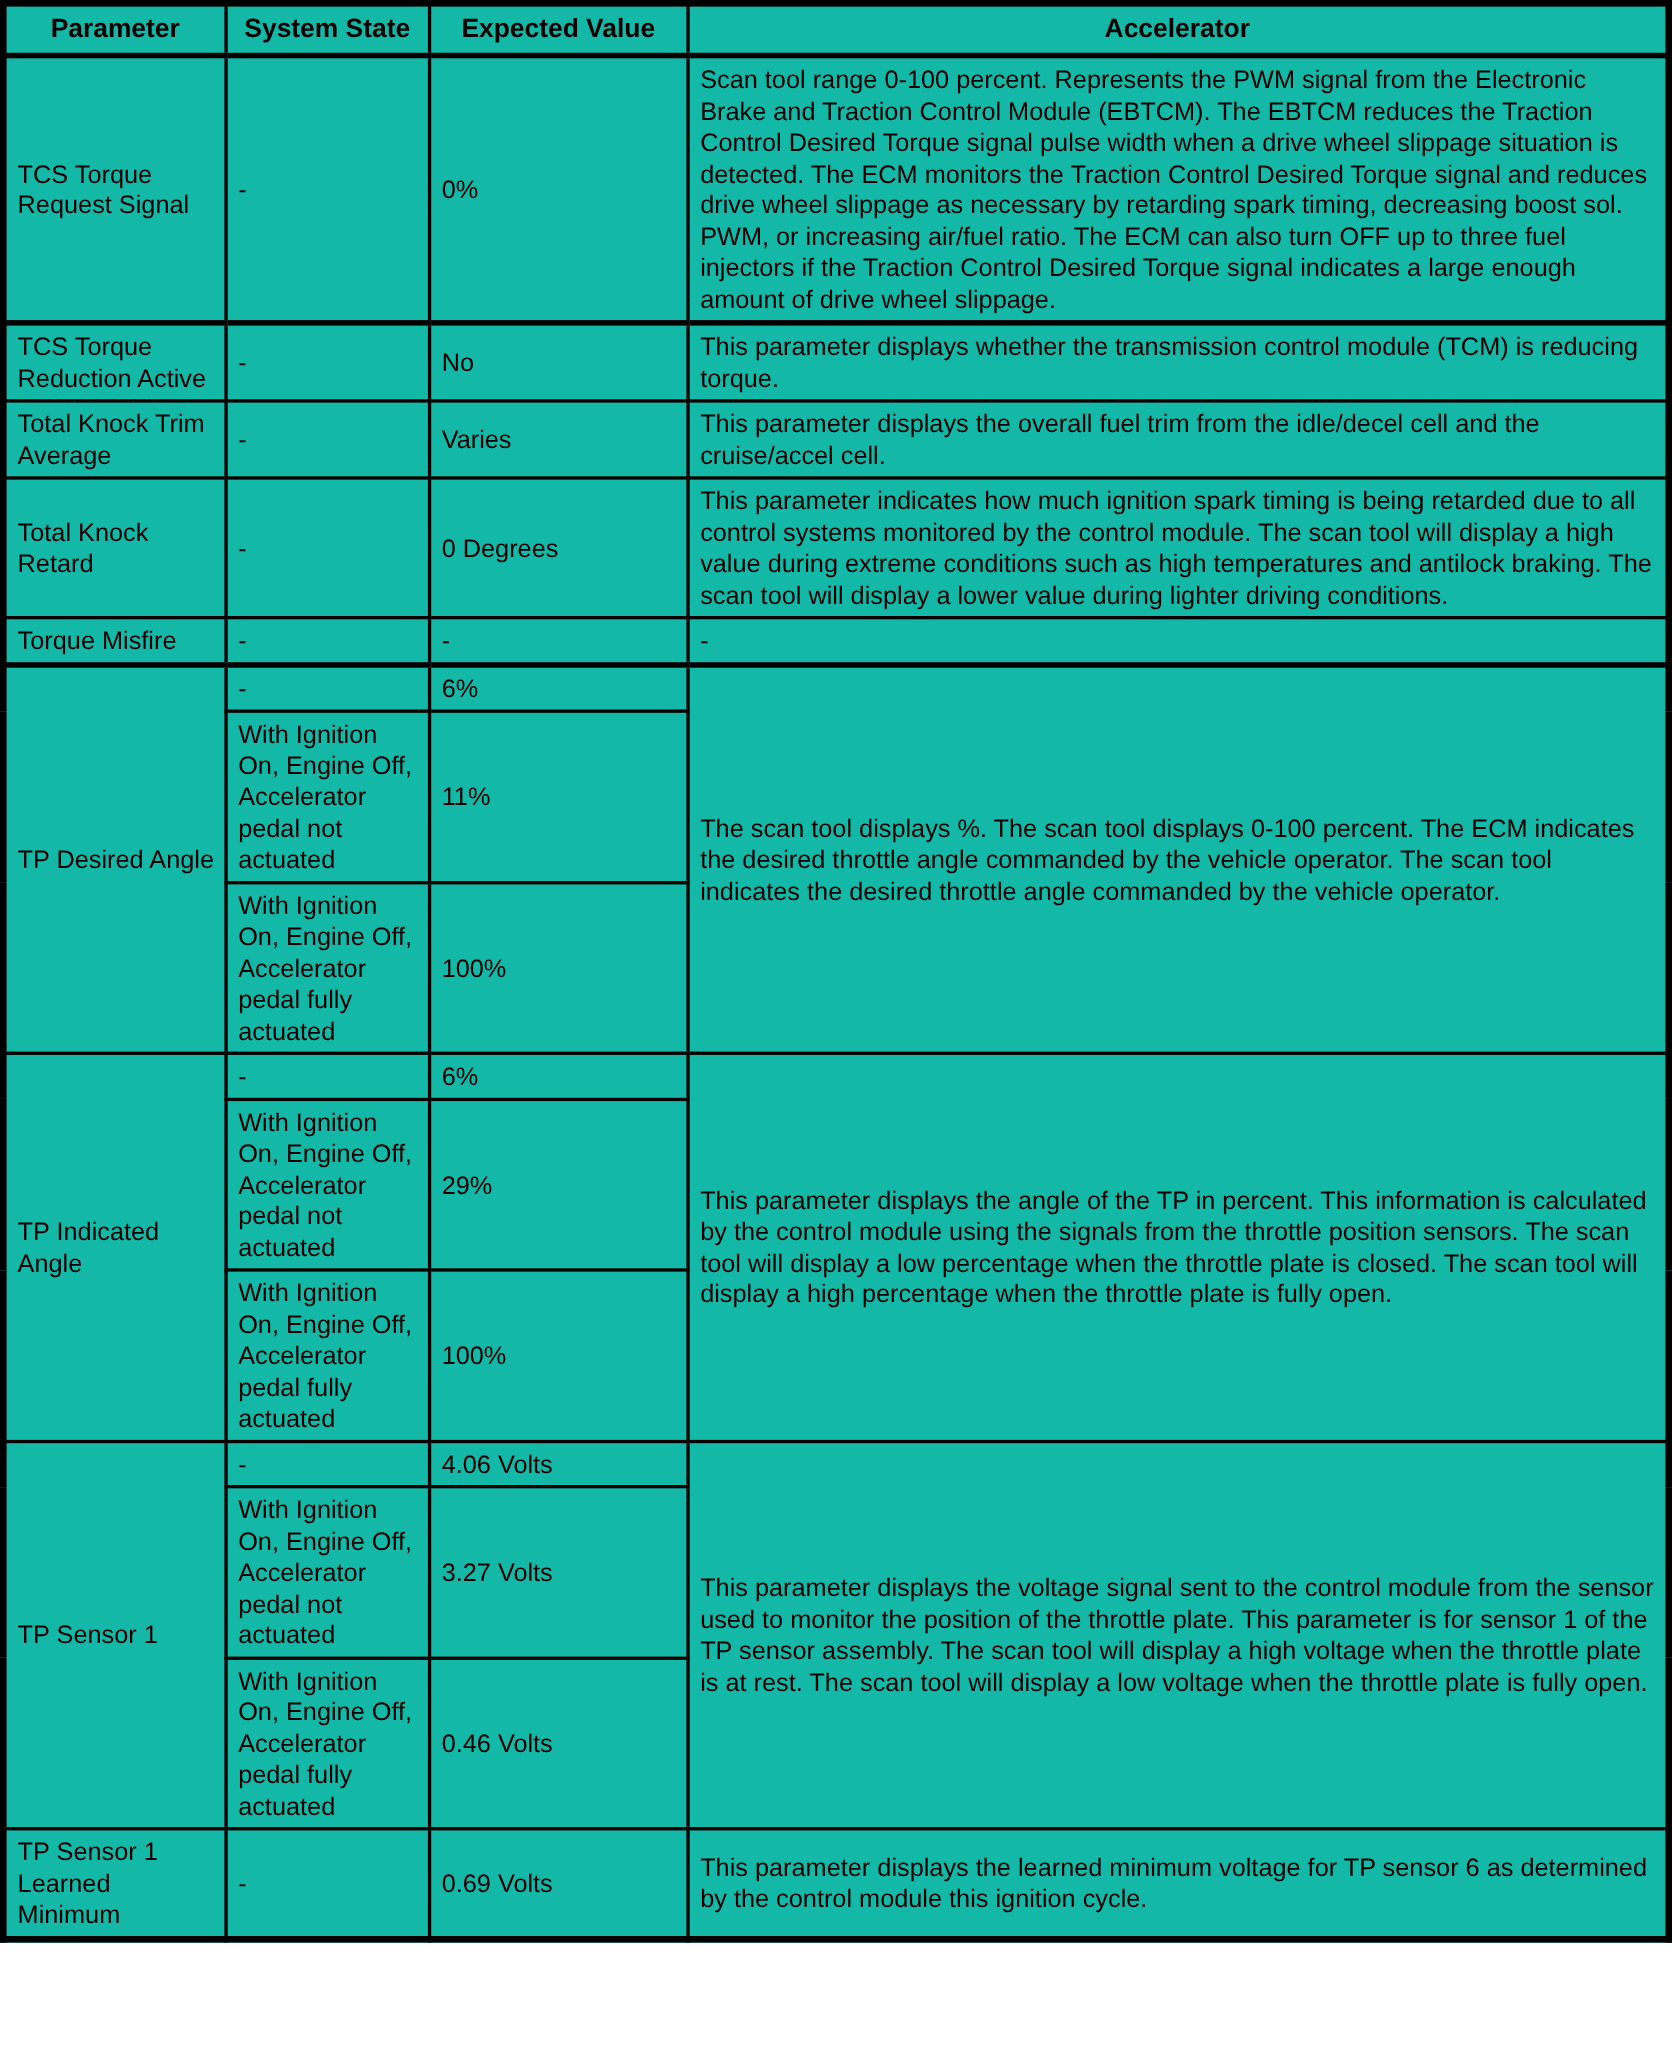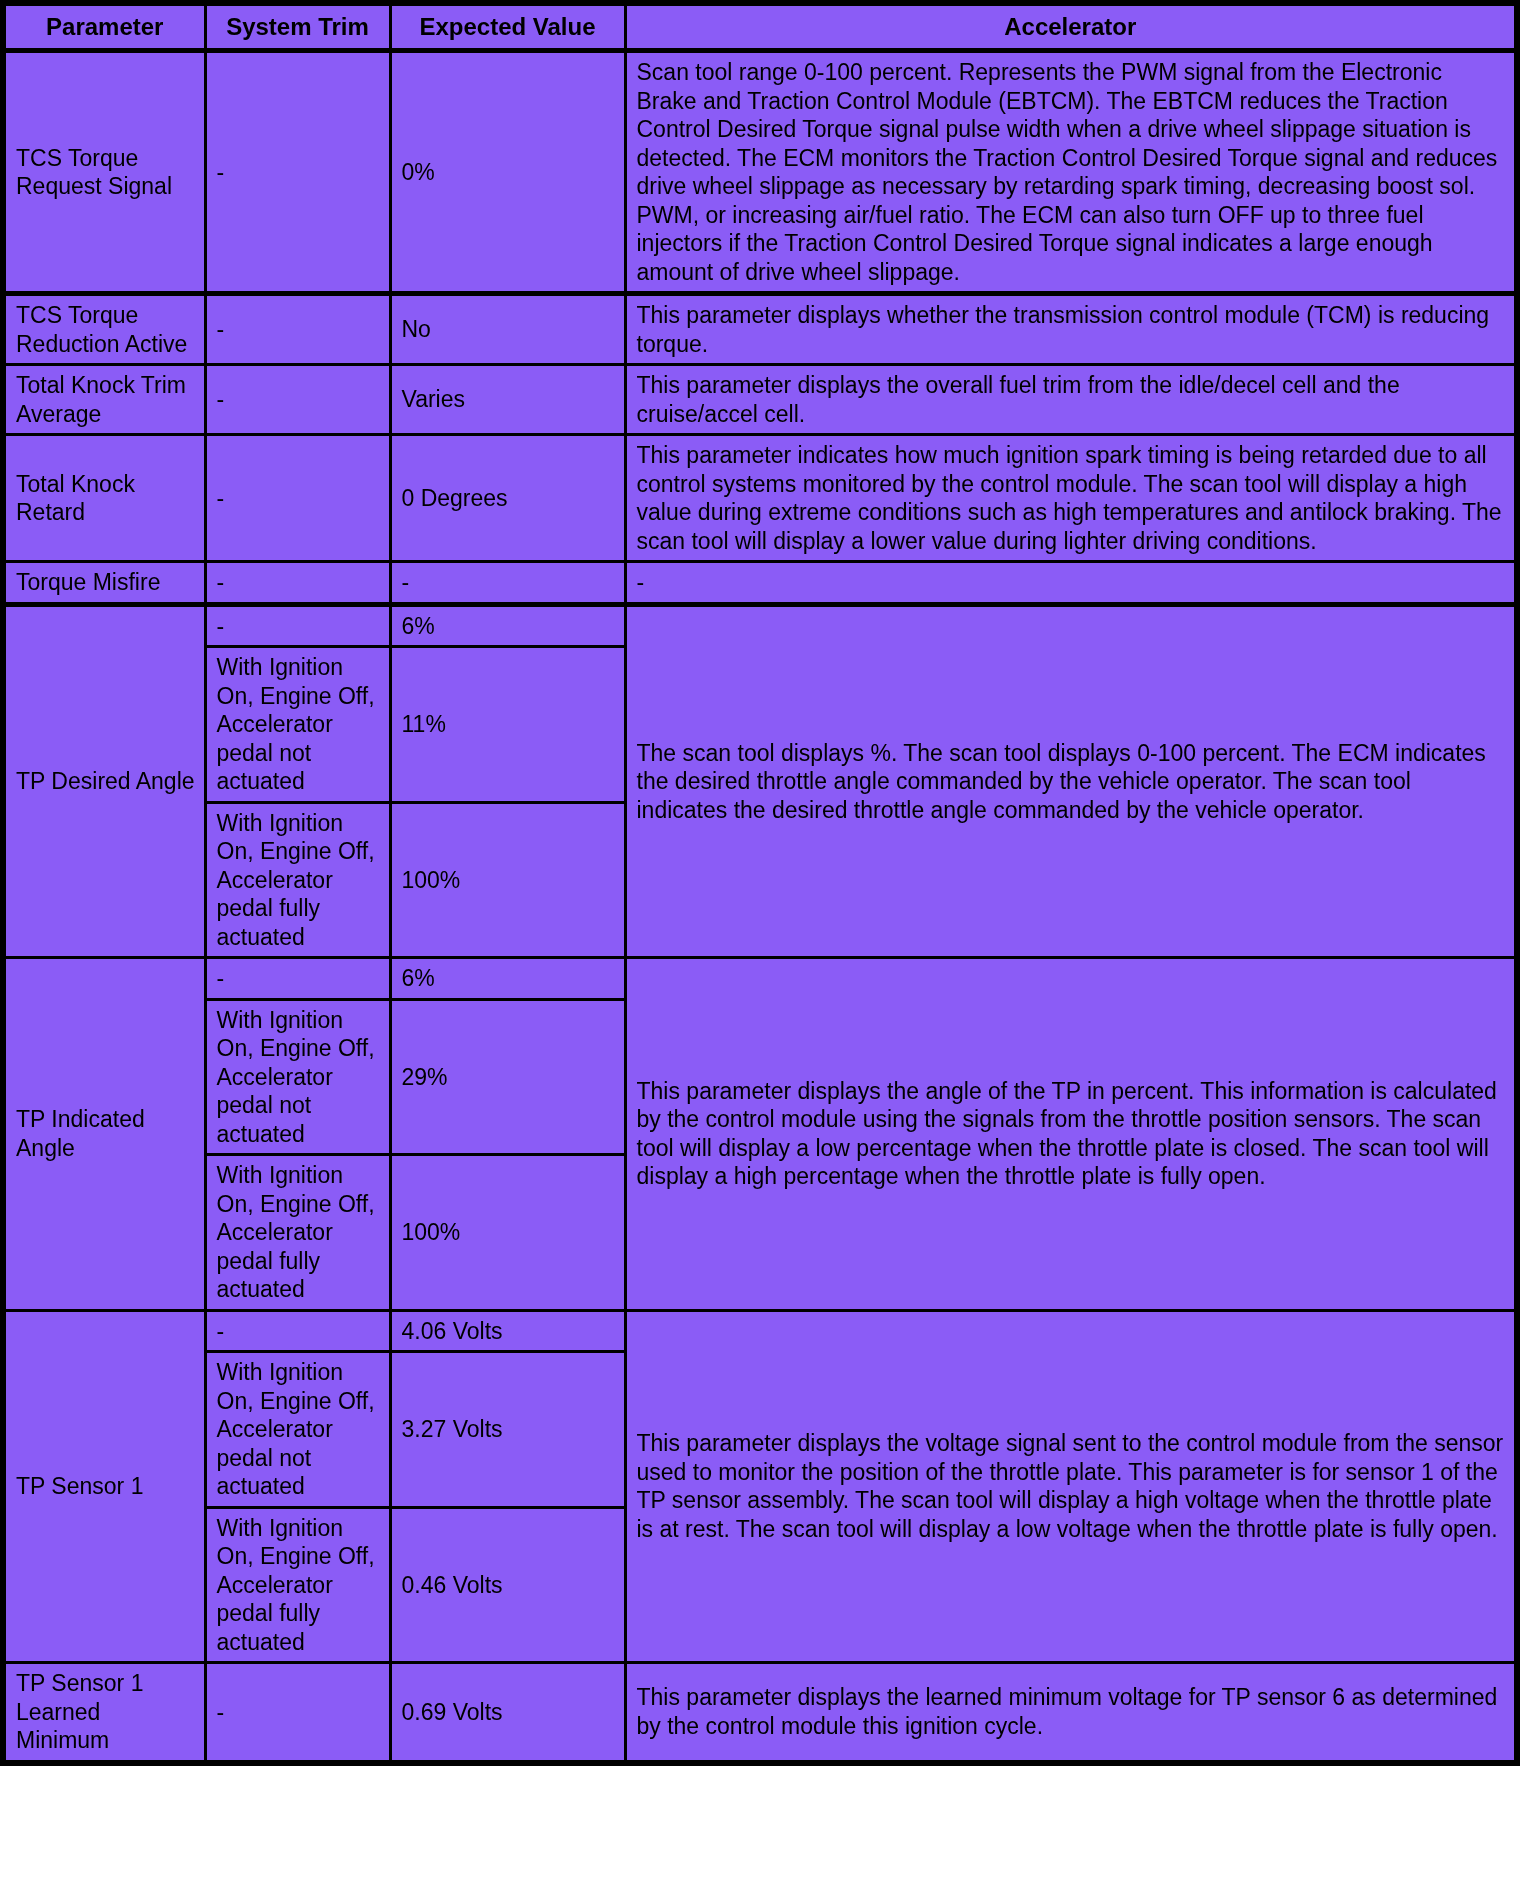--- a/index.html
+++ b/index.html
@@ -10,21 +10,21 @@
   .page {
     width: 1520px;
     height: 1882px;
     background: #ffffff;
     box-sizing: border-box;
   }
   table.param-table {
     border-collapse: collapse;
     table-layout: fixed;
     width: 1520px;
-    background: #8b5cf6;
+    background: #14b8a6;
     color: #000000;
     font-family: "Liberation Sans", sans-serif;
     border: 6px solid #000000;
     padding-left: 30px;
   }
   table.param-table th {
     border: 3px solid #000000;
     border-bottom: 5px solid #000000;
     font-size: 24px;
     font-weight: bold;
@@ -55,21 +55,21 @@
   <table class="param-table">
     <colgroup>
       <col style="width:202px">
       <col style="width:185px">
       <col style="width:235px">
       <col>
     </colgroup>
     <thead>
       <tr>
         <th>Parameter</th>
-        <th>System Trim</th>
+        <th>System State</th>
         <th>Expected Value</th>
         <th>Accelerator</th>
       </tr>
     </thead>
     <tbody>
         <tr class="thick-bottom">
           <td class="param-cell">TCS Torque Request Signal</td>
           <td class="state-cell">-</td>
           <td class="value-cell">0%</td>
           <td class="desc-cell">Scan tool range 0-100 percent. Represents the PWM signal from the Electronic Brake and Traction Control Module (EBTCM). The EBTCM reduces the Traction Control Desired Torque signal pulse width when a drive wheel slippage situation is detected. The ECM monitors the Traction Control Desired Torque signal and reduces drive wheel slippage as necessary by retarding spark timing, decreasing boost sol. PWM, or increasing air/fuel ratio. The ECM can also turn OFF up to three fuel injectors if the Traction Control Desired Torque signal indicates a large enough amount of drive wheel slippage.</td>

